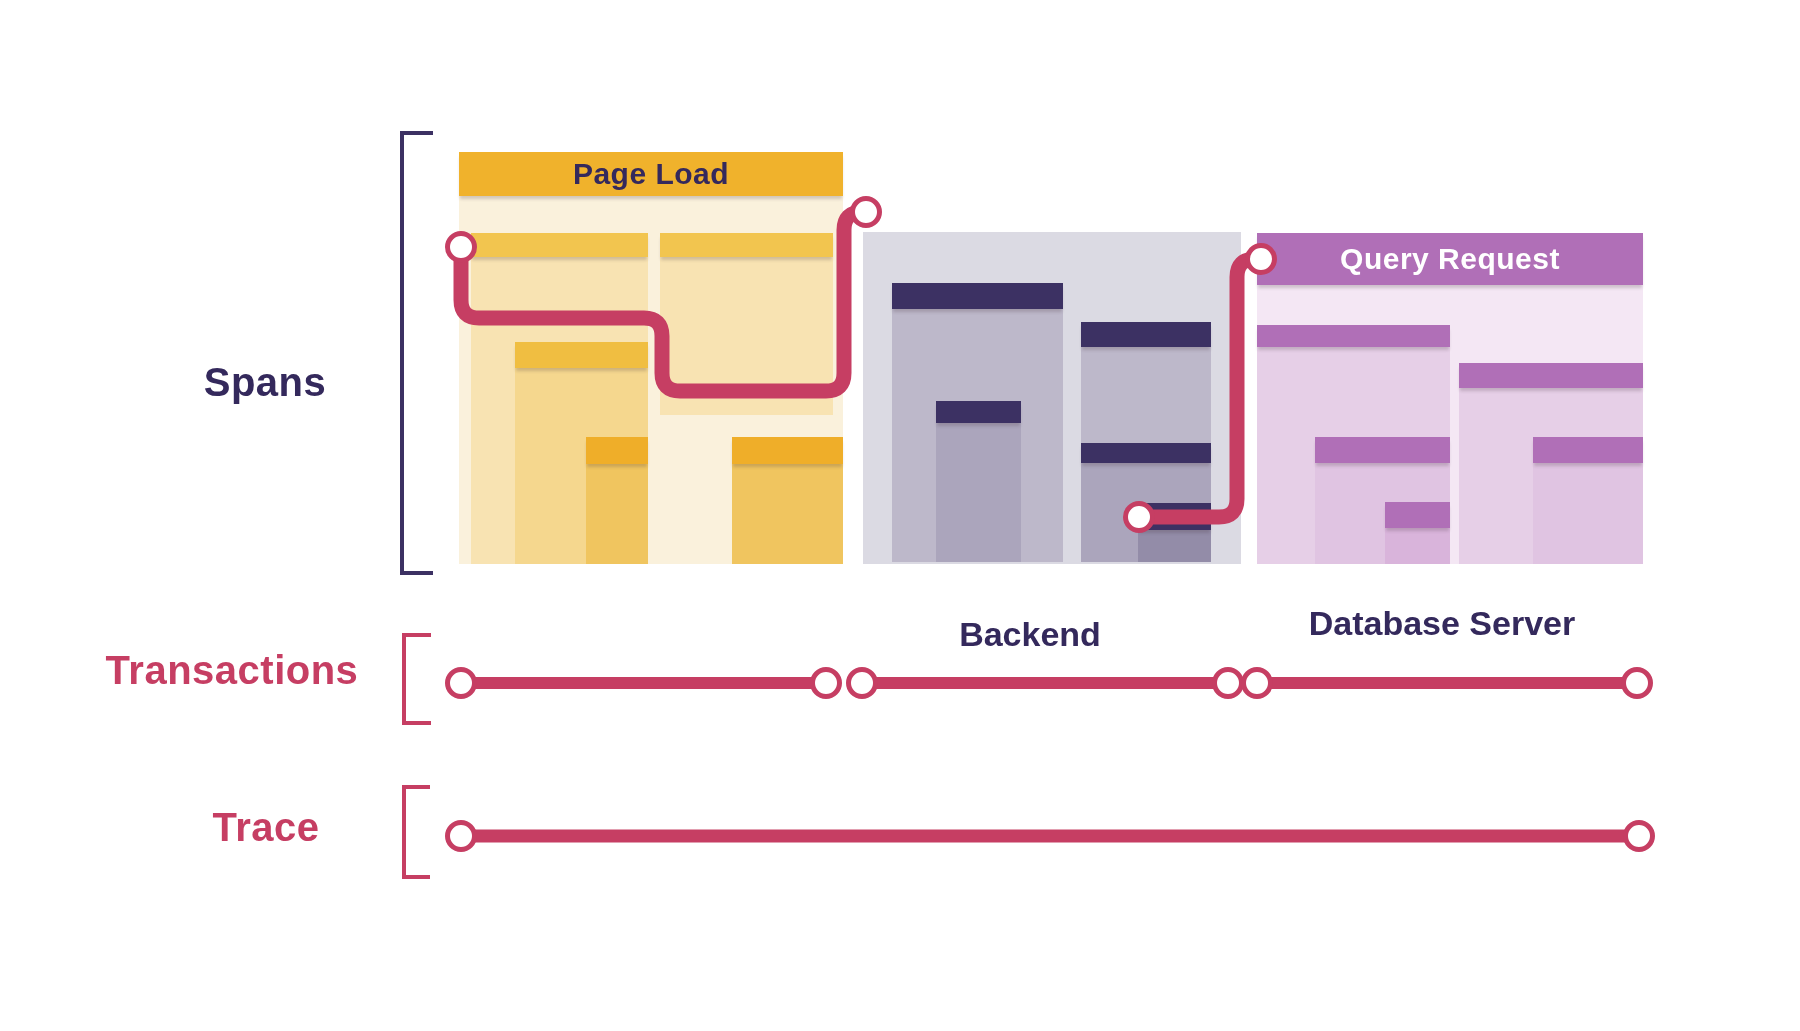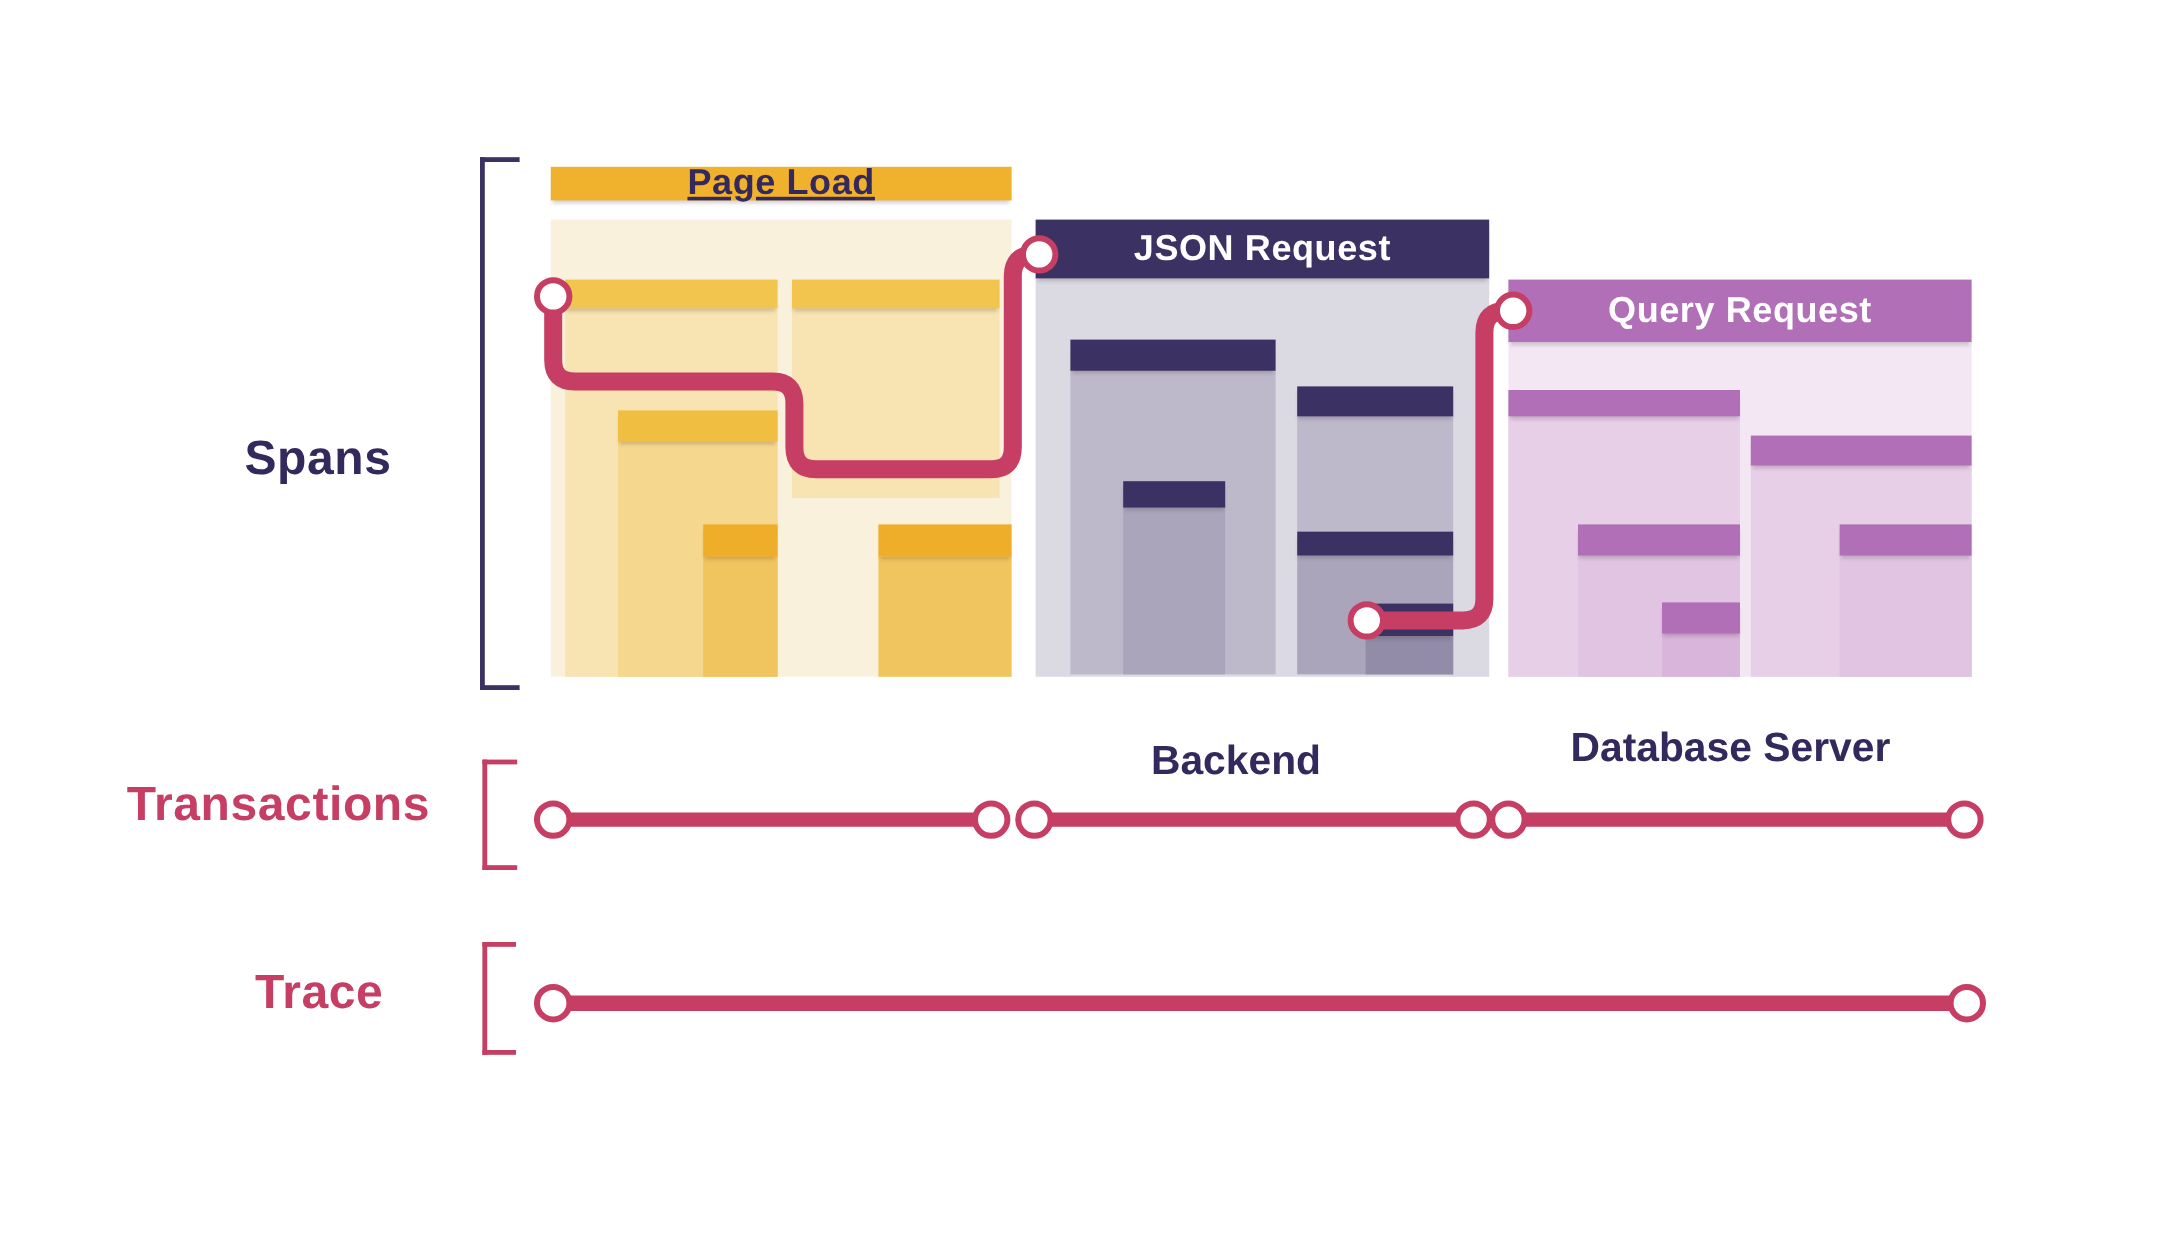--- a/index.html
+++ b/index.html
@@ -57,39 +57,38 @@
 
   <div class="side-label navy-text" style="left:145px; top:360px; width:240px;">Spans</div>
   <div class="side-label crimson-text" style="left:82px; top:648px; width:300px;">Transactions</div>
   <div class="side-label crimson-text" style="left:146px; top:805px; width:240px;">Trace</div>
 
   <div class="bracket navy-br" style="left:400px; top:131px; width:29px; height:436px;"></div>
   <div class="bracket crimson-br" style="left:402px; top:633px; width:25px; height:84px;"></div>
   <div class="bracket crimson-br" style="left:402px; top:785px; width:24px; height:86px;"></div>
 
   <div class="blk c-cream-body" style="left:459px; top:183px; width:384px; height:381px;"></div>
-  <div class="blk hdr c-gold-header panel-title navy-text" style="left:459px; top:139px; width:384px; height:28px;text-decoration:underline;">Page Load</div>
+  <div class="blk hdr c-gold-header panel-title navy-text" style="left:459px; top:152px; width:384px; height:44px;">Page Load</div>
 
   <div class="blk c-cream-sub-body" style="left:471px; top:257px; width:177px; height:307px;"></div>
   <div class="blk hdr c-gold-sub-header" style="left:471px; top:233px; width:177px; height:24px;"></div>
 
   <div class="blk c-cream-sub2-body" style="left:515px; top:368px; width:133px; height:196px;"></div>
   <div class="blk hdr c-gold-sub2-header" style="left:515px; top:342px; width:133px; height:26px;"></div>
 
   <div class="blk c-cream-sub3-body" style="left:586px; top:464px; width:62px; height:100px;"></div>
   <div class="blk hdr c-gold-sub3-header" style="left:586px; top:437px; width:62px; height:27px;"></div>
 
   <div class="blk c-cream-sub-body" style="left:660px; top:257px; width:173px; height:158px;"></div>
   <div class="blk hdr c-gold-sub-header" style="left:660px; top:233px; width:173px; height:24px;"></div>
 
   <div class="blk c-cream-sub3-body" style="left:732px; top:464px; width:111px; height:100px;"></div>
   <div class="blk hdr c-gold-sub3-header" style="left:732px; top:437px; width:111px; height:27px;"></div>
 
   <div class="blk c-slate-panel" style="left:863px; top:232px; width:378px; height:332px;"></div>
-  <div class="blk hdr c-navy panel-title white-text" style="left:863px; top:183px; width:378px; height:49px;">JSON Request</div>
 
   <div class="blk c-slate-sub-body" style="left:892px; top:309px; width:171px; height:253px;"></div>
   <div class="blk hdr c-navy" style="left:892px; top:283px; width:171px; height:26px;"></div>
 
   <div class="blk c-slate-sub2-body" style="left:936px; top:423px; width:85px; height:139px;"></div>
   <div class="blk hdr c-navy" style="left:936px; top:401px; width:85px; height:22px;"></div>
 
   <div class="blk c-slate-sub-body" style="left:1081px; top:347px; width:130px; height:96px;"></div>
   <div class="blk hdr c-navy" style="left:1081px; top:322px; width:130px; height:25px;"></div>
 

